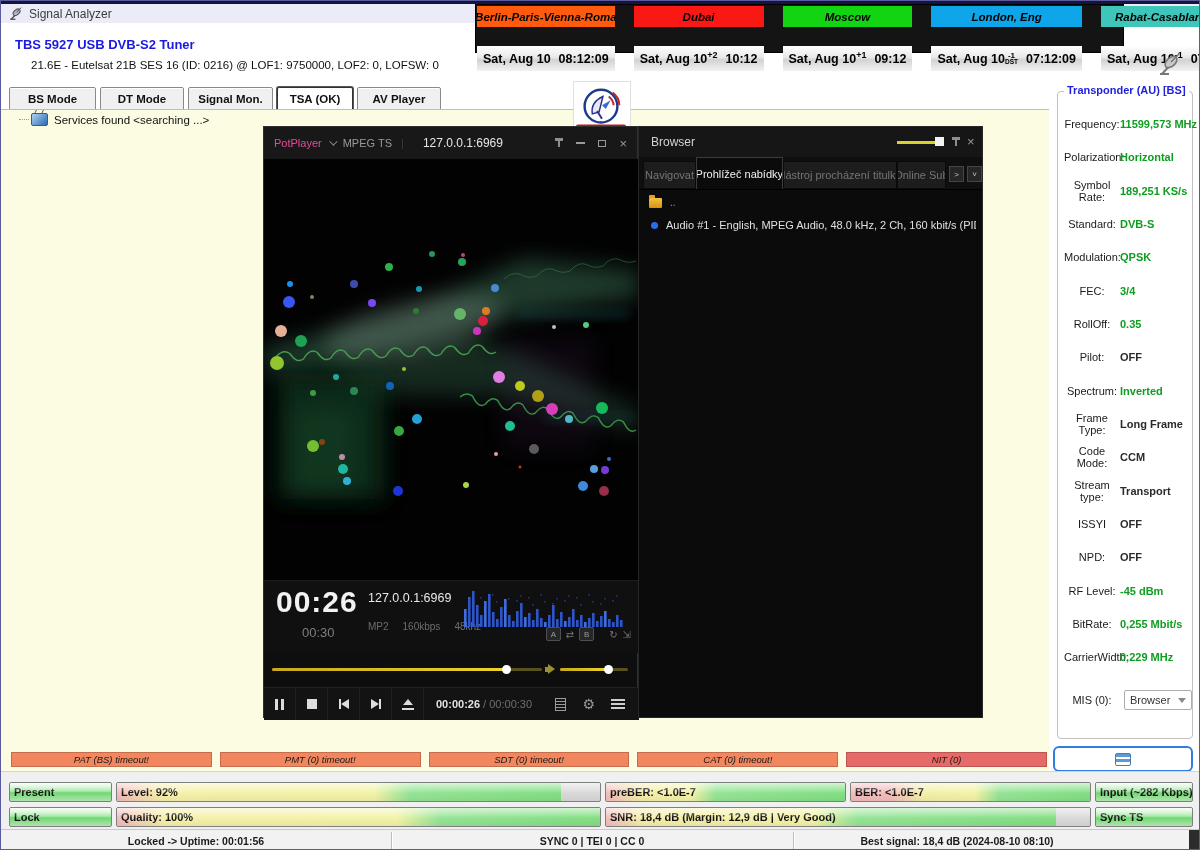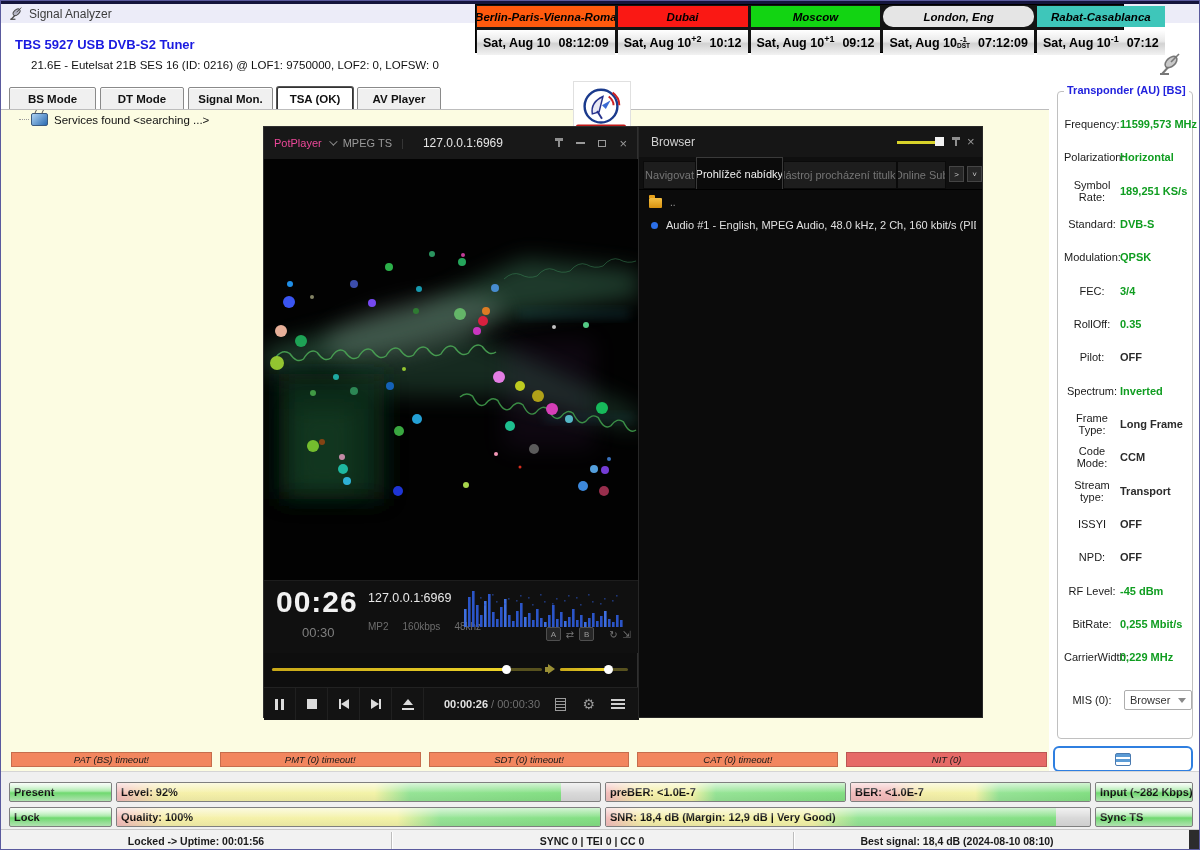--- a/index.html
+++ b/index.html
@@ -7,21 +7,21 @@
        font-family:"Liberation Sans",sans-serif;border:1px solid #5a5a9e;box-sizing:border-box;}
   
   .win-topstrip{position:absolute;left:0;top:0;width:100%;height:3px;background:#14143c;}
   .titlebar{position:absolute;left:0;top:3px;width:100%;height:19px;background:#ececf8;display:flex;align-items:center;padding-left:8px;box-sizing:border-box;}
   .titlebar .t-text{font-size:12px;color:#3c3c3c;margin-left:6px;}
   .hdr-white{position:absolute;left:0;top:22px;width:100%;height:86px;background:#ffffff;}
   .tuner-title{position:absolute;left:14px;top:36px;font-size:13px;font-weight:700;color:#1a1ae0;}
   .tuner-sub{position:absolute;left:30px;top:58px;font-size:11.5px;color:#111;}
   
   .clockpanel{position:absolute;left:474px;top:3px;width:649px;height:49px;background:#141414;border:1px solid #000;box-sizing:border-box;
-              display:grid;grid-template-columns:repeat(5,1fr);grid-template-rows:21px 25px;gap:3px;padding:1px;}
+              display:grid;grid-template-columns:repeat(5,1fr);grid-template-rows:21px 25px;gap:19px;padding:1px;}
   .zone-h{display:flex;align-items:center;justify-content:center;font-size:11.5px;font-weight:700;font-style:italic;color:#000;overflow:hidden;white-space:nowrap;}
   .zone-t{background:linear-gradient(180deg,#ffffff 0%,#e9e9e9 45%,#d2d2d2 55%,#f2f2f2 100%);
           display:flex;align-items:center;padding:0 6px;font-size:12.5px;font-weight:700;color:#000;white-space:nowrap;}
   .zone-t .zdate{flex:0 0 auto;}
   .zone-t .zoff{margin-left:auto;font-size:9px;transform:translateY(-4px);}
   .zone-t .zstack{margin-left:auto;display:flex;flex-direction:column;align-items:center;line-height:6px;}
   .zone-t .zstack .n{font-size:8px;}
   .zone-t .zstack .d{font-size:6.5px;}
   .zone-t .ztime{margin-left:8px;}
   .dish-right{position:absolute;left:1156px;top:52px;width:26px;height:24px;}
@@ -80,21 +80,21 @@
   .i-stop{width:10px;height:10px;background:#dcdcdc;}
   .i-prev{display:flex;align-items:center;}
   .i-prev::before{content:"";width:2px;height:10px;background:#dcdcdc;}
   .i-prev::after{content:"";border-top:5px solid transparent;border-bottom:5px solid transparent;border-right:8px solid #dcdcdc;}
   .i-next{display:flex;align-items:center;}
   .i-next::before{content:"";border-top:5px solid transparent;border-bottom:5px solid transparent;border-left:8px solid #dcdcdc;}
   .i-next::after{content:"";width:2px;height:10px;background:#dcdcdc;}
   .i-eject{position:relative;width:12px;height:11px;}
   .i-eject::before{content:"";position:absolute;left:1px;top:0;border-left:5px solid transparent;border-right:5px solid transparent;border-bottom:6px solid #dcdcdc;}
   .i-eject::after{content:"";position:absolute;left:0;bottom:0;width:12px;height:2px;background:#dcdcdc;}
-  .pp-time{margin-left:20px;font-size:11px;font-weight:700;color:#e2e2e2;white-space:nowrap;}
+  .pp-time{margin-left:12px;font-size:11px;font-weight:700;color:#e2e2e2;white-space:nowrap;}
   .pp-time .dur{color:#6f6f6f;font-weight:400;}
   .i-list{width:11px;height:13px;border:1px solid #9a9a9a;background:repeating-linear-gradient(180deg,transparent 0 2px,#9a9a9a 2px 3px);box-sizing:border-box;}
   .i-gear{color:#9a9a9a;font-size:14px;} .i-gear::before{content:"⚙";}
   .i-menu{width:14px;height:10px;background:repeating-linear-gradient(180deg,#cfcfcf 0 2px,transparent 2px 4px);}
   .ctl-right{margin-left:auto;display:flex;align-items:center;gap:16px;padding-right:14px;}
   
   .bw{position:absolute;left:637px;top:125px;width:345px;height:592px;background:#0b0b0b;border:1px solid #272727;box-sizing:border-box;}
   .bw-title{position:absolute;left:0;top:0;width:100%;height:30px;background:#161616;display:flex;align-items:center;padding:0 12px;box-sizing:border-box;}
   .bw-title .t{font-size:12px;color:#d2d2d2;}
   .bw-slider{position:absolute;left:258px;top:14px;width:44px;height:3px;background:#d8d22a;}
@@ -166,21 +166,21 @@
   </div>
 
   <div class="hdr-white"></div>
   <div class="tuner-title">TBS 5927 USB DVB-S2 Tuner</div>
   <div class="tuner-sub">21.6E - Eutelsat 21B  SES 16 (ID: 0216) @ LOF1: 9750000, LOF2: 0, LOFSW: 0</div>
 
   <div class="clockpanel">
     <div class="zone-h" style="background: rgb(255, 90, 14);">Berlin-Paris-Vienna-Roma</div>
     <div class="zone-h" style="background: rgb(250, 24, 20);">Dubai</div>
     <div class="zone-h" style="background: rgb(18, 212, 18);">Moscow</div>
-    <div class="zone-h" style="background: #e5e5e5; border-radius: 10px;">London, Eng</div>
+    <div class="zone-h" style="background: #0ea5e9;">London, Eng</div>
     <div class="zone-h" style="background: rgb(62, 198, 186);">Rabat-Casablanca</div>
 
     <div class="zone-t">
       <span class="zdate">Sat, Aug 10</span>
       <span class="zoff"></span>
       <span class="ztime">08:12:09</span>
     </div>
     <div class="zone-t">
       <span class="zdate">Sat, Aug 10</span>
       <span class="zoff">+2</span>

